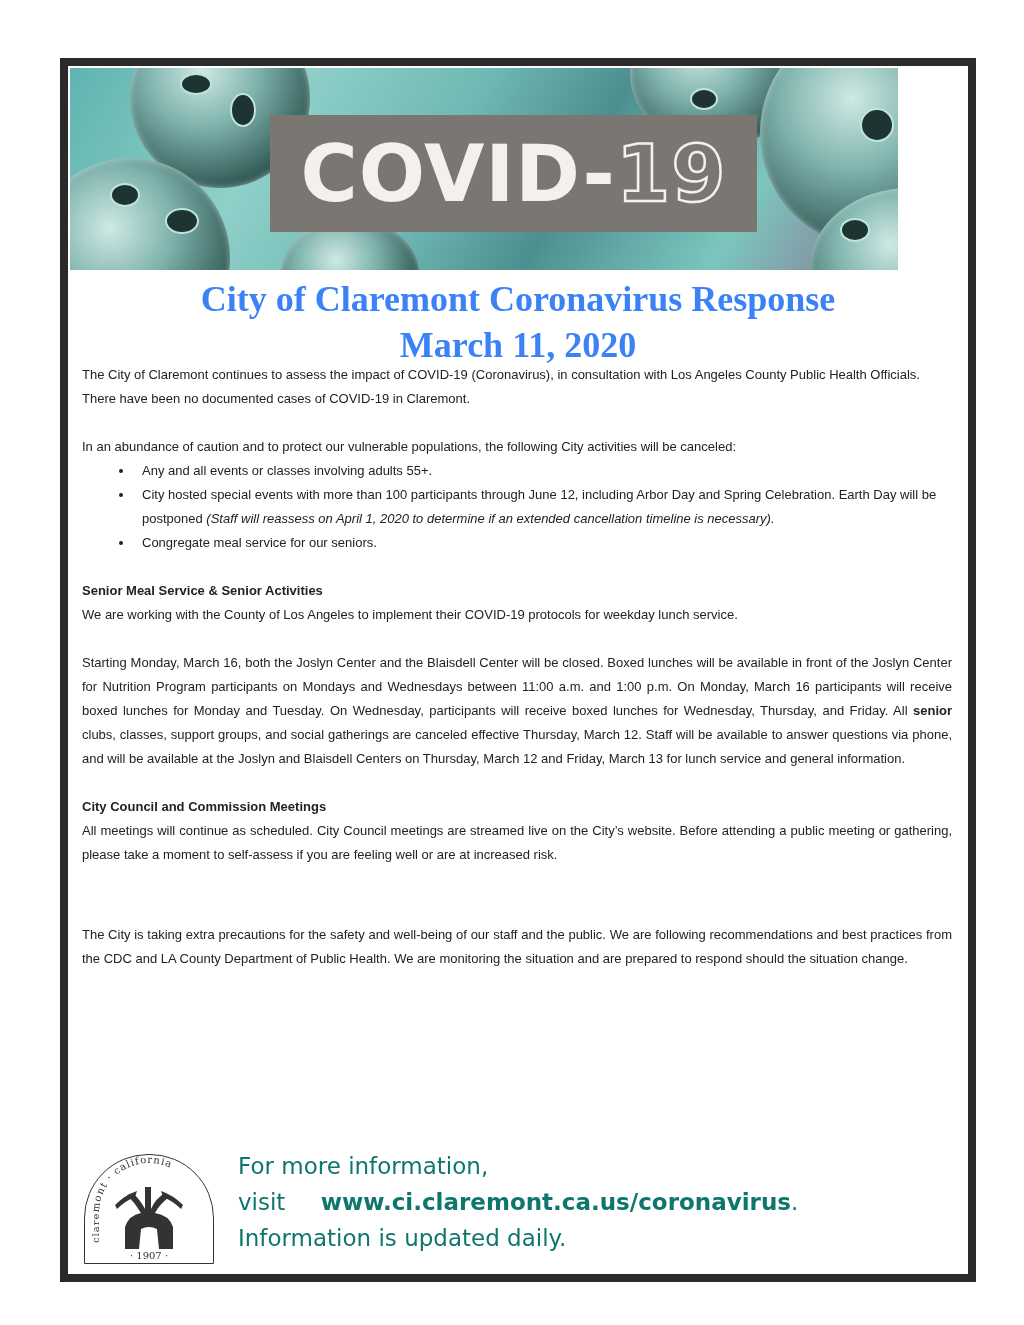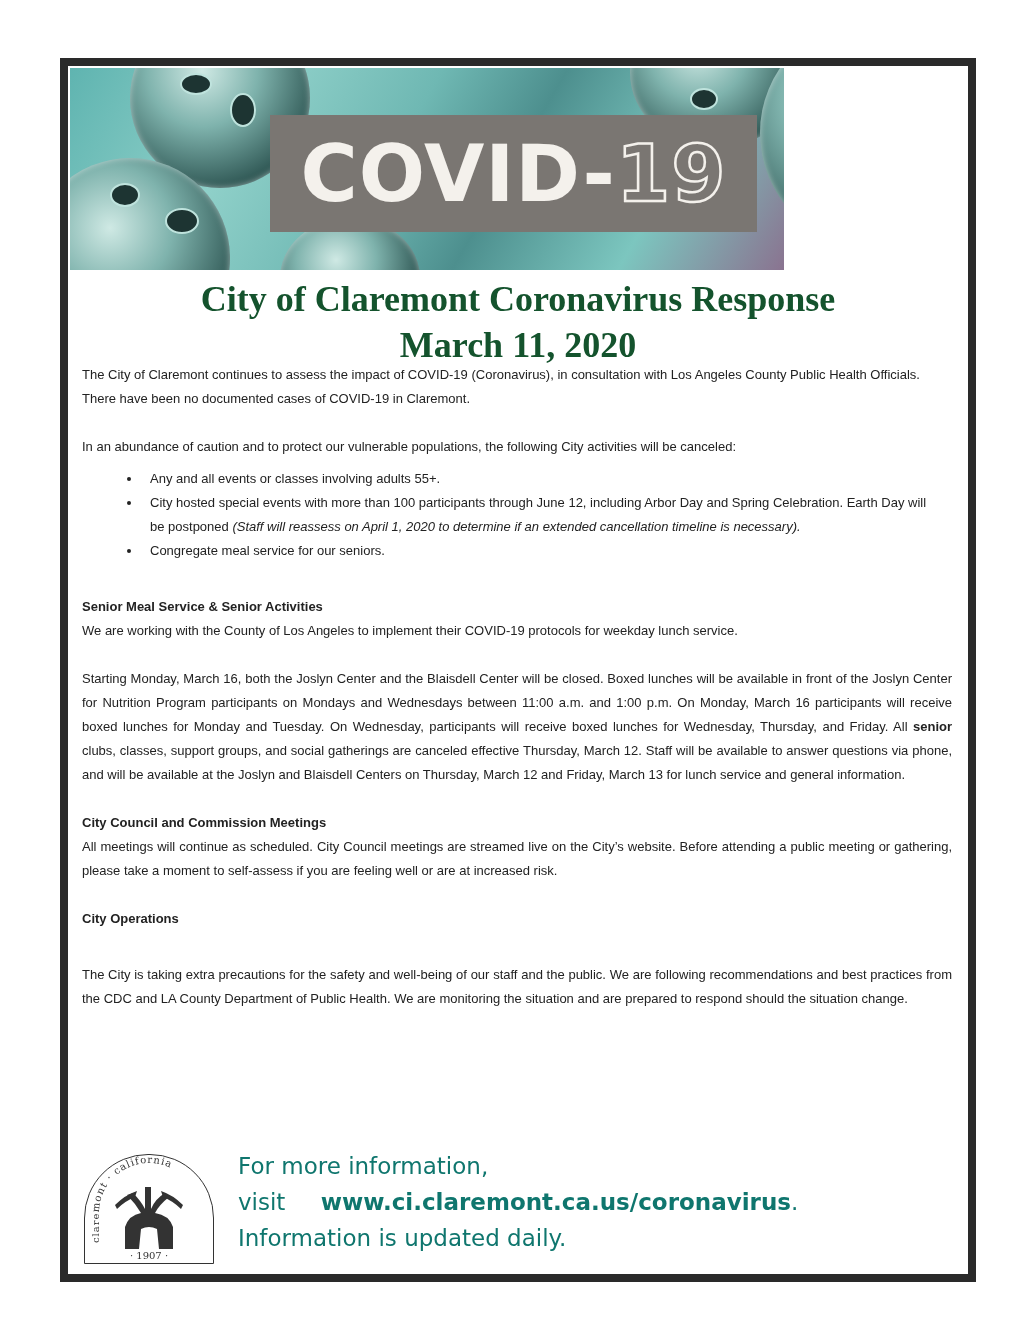--- a/index.html
+++ b/index.html
@@ -2,21 +2,21 @@
 <html><head>
   <meta charset="utf-8">
   <style>
     html, body { margin: 0; padding: 0; background: #ffffff; }
     body { width: 1024px; height: 1325px; position: relative; overflow: hidden; }
     .frame {
       position: absolute; left: 60px; top: 58px; width: 900px; height: 1208px;
       border: 8px solid #2a2a2a; background: #fff;
     }
     .banner {
-      position: absolute; left: 2px; top: 2px; width: 714px; height: 202px; overflow: hidden;
+      position: absolute; left: 2px; top: 2px; width: 828px; height: 202px; overflow: hidden;
       background: linear-gradient(120deg, #5fb4b0 0%, #8fd0c9 25%, #6fb8b3 45%, #4d8f8e 60%, #7cc6bf 80%, #8a7390 100%);
     }
     .virus {
       position: absolute; border-radius: 50%;
       background: radial-gradient(circle at 40% 35%, #cfe9e4 0%, #7fb3ad 35%, #2f5754 75%, #1e3a38 100%);
       box-shadow: 0 0 6px rgba(255,255,255,0.5) inset;
     }
     .spike {
       position: absolute; border-radius: 50%;
       background: #1d3432; border: 2px solid #bfe3dd;
@@ -28,30 +28,30 @@
     }
     .covid-text {
       font-family: "DejaVu Sans", sans-serif; font-weight: bold; font-size: 78px;
       color: #f4f1ec; letter-spacing: 1px; line-height: 1;
     }
     .covid-num {
       color: transparent; -webkit-text-stroke: 2.5px #f4f1ec;
     }
     .title {
       position: absolute; left: 0; width: 900px; text-align: center;
-      font-family: "Liberation Serif", serif; font-weight: bold; color: #14532d;
+      font-family: "Liberation Serif", serif; font-weight: bold; color: #3b82f6;
       font-size: 36px; line-height: 46px;
     }
     .content {
       position: absolute; left: 14px; top: 297px; width: 870px;
       font-family: "Liberation Sans", sans-serif; font-size: 13px; line-height: 24px; color: #222;
     }
     .content p { margin: 0; }
     .gap { height: 24px; }
-    .content ul { margin: 8px; padding-left: 52px; }
+    .content ul { margin: 0; padding-left: 52px; }
     .content li { padding-left: 8px; }
     .heading { font-weight: bold; }
     .footer {
       position: absolute; left: 12px; top: 1082px; width: 870px; height: 118px;
     }
     .seal {
       position: absolute; left: 4px; top: 6px; width: 128px; height: 108px;
       border: 1.5px solid #333; border-radius: 64px 64px 0 0; background: #fff;
     }
     .footer-text {
@@ -102,21 +102,20 @@
     <p class="heading">Senior Meal Service &amp; Senior Activities</p>
     <p>We are working with the County of Los Angeles to implement their COVID-19 protocols for weekday lunch service.</p>
     <div class="gap"></div>
     <p style="text-align:justify;"><span>Starting Monday, March 16, both the Joslyn Center and the Blaisdell Center will be closed. Boxed lunches will be available in front of the Joslyn Center for Nutrition Program participants on Mondays and Wednesdays between 11:00 a.m. and 1:00 p.m. On Monday, March 16 participants will receive boxed lunches for Monday and Tuesday. On Wednesday, participants will receive boxed lunches for Wednesday, Thursday, and Friday. All </span><b>senior</b><span> clubs, classes, support groups, and social gatherings are canceled effective Thursday, March 12. Staff will be available to answer questions via phone, and will be available at the Joslyn and Blaisdell Centers on Thursday, March 12 and Friday, March 13 for lunch service and general information.</span></p>
     <div class="gap"></div>
 
     <p class="heading">City Council and Commission Meetings</p>
     <p style="text-align:justify;">All meetings will continue as scheduled. City Council meetings are streamed live on the City’s website. Before attending a public meeting or gathering, please take a moment to self-assess if you are feeling well or are at increased risk.</p>
     <div class="gap"></div>
 
-    <p class="heading">City Operations</p>
     <p style="text-align:justify;margin-top:32px;">The City is taking extra precautions for the safety and well-being of our staff and the public. We are following recommendations and best practices from the CDC and LA County Department of Public Health.  We are  monitoring the situation and are prepared to respond should the situation change.</p>
   </div>
 
   <div class="footer">
     <div class="seal">
       <svg width="128" height="108" viewBox="0 0 128 108">
         <path id="arc" d="M14,92 L14,58 A50,50 0 0 1 114,58 L114,92" fill="none"></path>
         <text font-family="DejaVu Serif, serif" font-size="10" fill="#333" letter-spacing="1">
           <textPath href="#arc" startOffset="4">claremont · california</textPath>
         </text>

